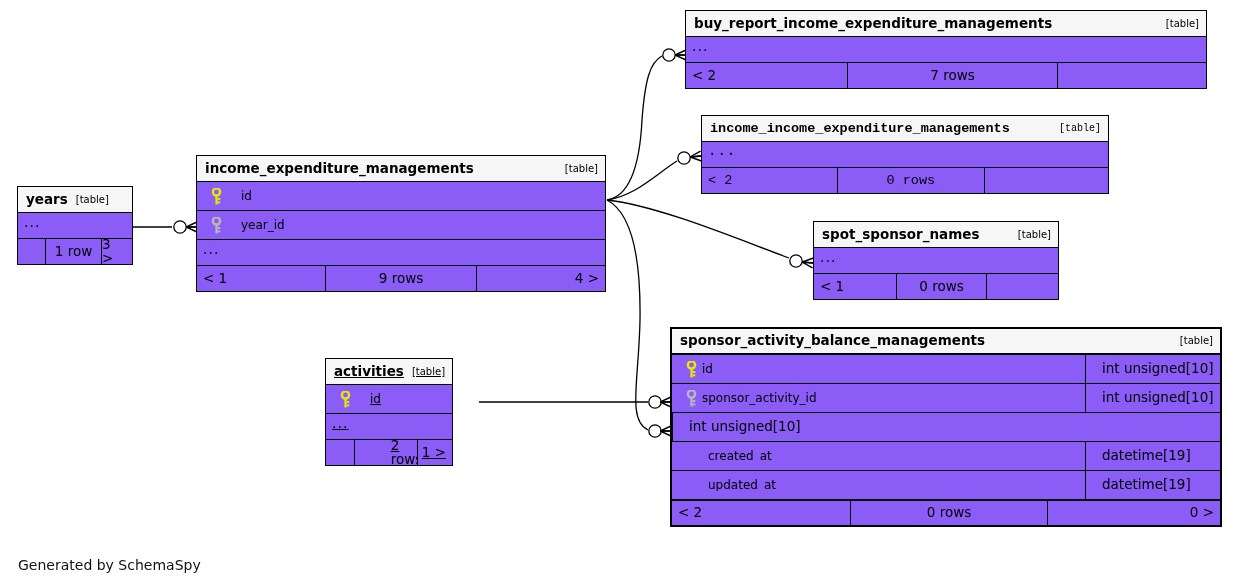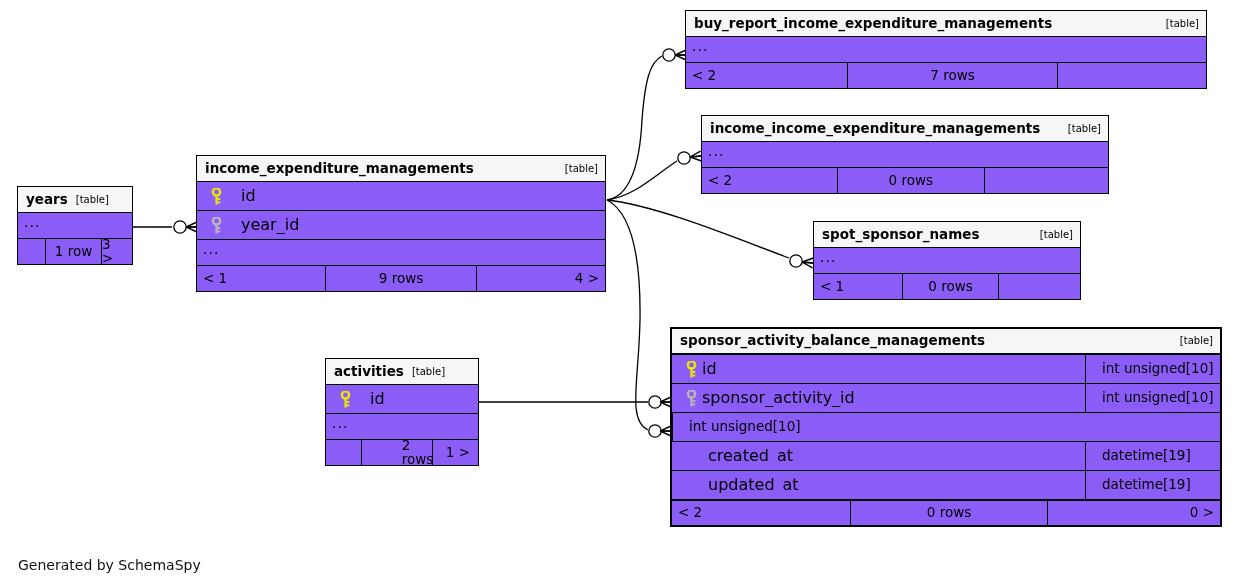--- a/index.html
+++ b/index.html
@@ -90,21 +90,21 @@
   .col-type-cell {
     box-sizing: border-box;
     flex: 0 0 auto;
     border-left: 1px solid #000000;
     padding-left: 16px;
     height: 100%;
     display: flex;
     align-items: center;
     font-size: 13.5px;
   }
-  .col-label { font-size: 16px; }
+  .col-label { font-size: 12px; }
   .col-name-cell.indent .col-label { padding-left: 28px; }
   .keyslot {
     width: 22px;
     flex: 0 0 22px;
     display: flex;
     align-items: center;
     justify-content: center;
   }
   .key-gap { width: 14px; flex: 0 0 14px; }
 
@@ -262,51 +262,51 @@
     <div class="ellipsis-row">
       <span class="dots">...</span>
     </div>
     <div class="footer-row">
       <div class="foot-cell foot-left" style="width:172px;">&lt; 2</div>
       <div class="foot-cell foot-mid" style="width:227px;">7 rows</div>
       <div class="foot-cell foot-right" style="width:158px;"></div>
     </div>
   </div>
 
-  <div class="table-node" style="left:701px; top:115px; width:408px;">
+  <div class="table-node" style="left:701px; top:115px; width:408px;font-family:Liberation Mono, monospace;">
     <div class="node-header">
       <span class="node-title">income_income_expenditure_managements</span>
       <span class="node-tag">[table]</span>
     </div>
     <div class="ellipsis-row">
       <span class="dots">...</span>
     </div>
     <div class="footer-row">
       <div class="foot-cell foot-left" style="width:161px;">&lt; 2</div>
       <div class="foot-cell foot-mid" style="width:178px;">0 rows</div>
       <div class="foot-cell foot-right" style="width:147px;"></div>
     </div>
   </div>
 
-  <div class="table-node" style="left:813px; top:221px; width:268px;">
+  <div class="table-node" style="left:813px; top:221px; width:246px;">
     <div class="node-header">
       <span class="node-title">spot_sponsor_names</span>
       <span class="node-tag">[table]</span>
     </div>
     <div class="ellipsis-row">
       <span class="dots">...</span>
     </div>
     <div class="footer-row">
       <div class="foot-cell foot-left" style="width:88px;">&lt; 1</div>
       <div class="foot-cell foot-mid" style="width:97px;">0 rows</div>
       <div class="foot-cell foot-right" style="width:76px;"></div>
     </div>
   </div>
 
-  <div class="table-node" style="left:325px; top:358px; width:154px;">
+  <div class="table-node" style="left:325px; top:358px; width:128px;text-decoration:underline;">
     <div class="node-header tight">
       <span class="node-title">activities</span>
       <span class="node-tag">[table]</span>
     </div>
     <div class="col-row">
       <div class="col-name-cell">
         <span class="keyslot">
           <svg width="11" height="17" viewBox="0 0 11 17">
             <circle cx="5.5" cy="4" r="3.6" fill="none" stroke="#e8e800" stroke-width="2.4"></circle>
             <rect x="4.4" y="6.5" width="2.3" height="10" fill="#e8e800"></rect>

